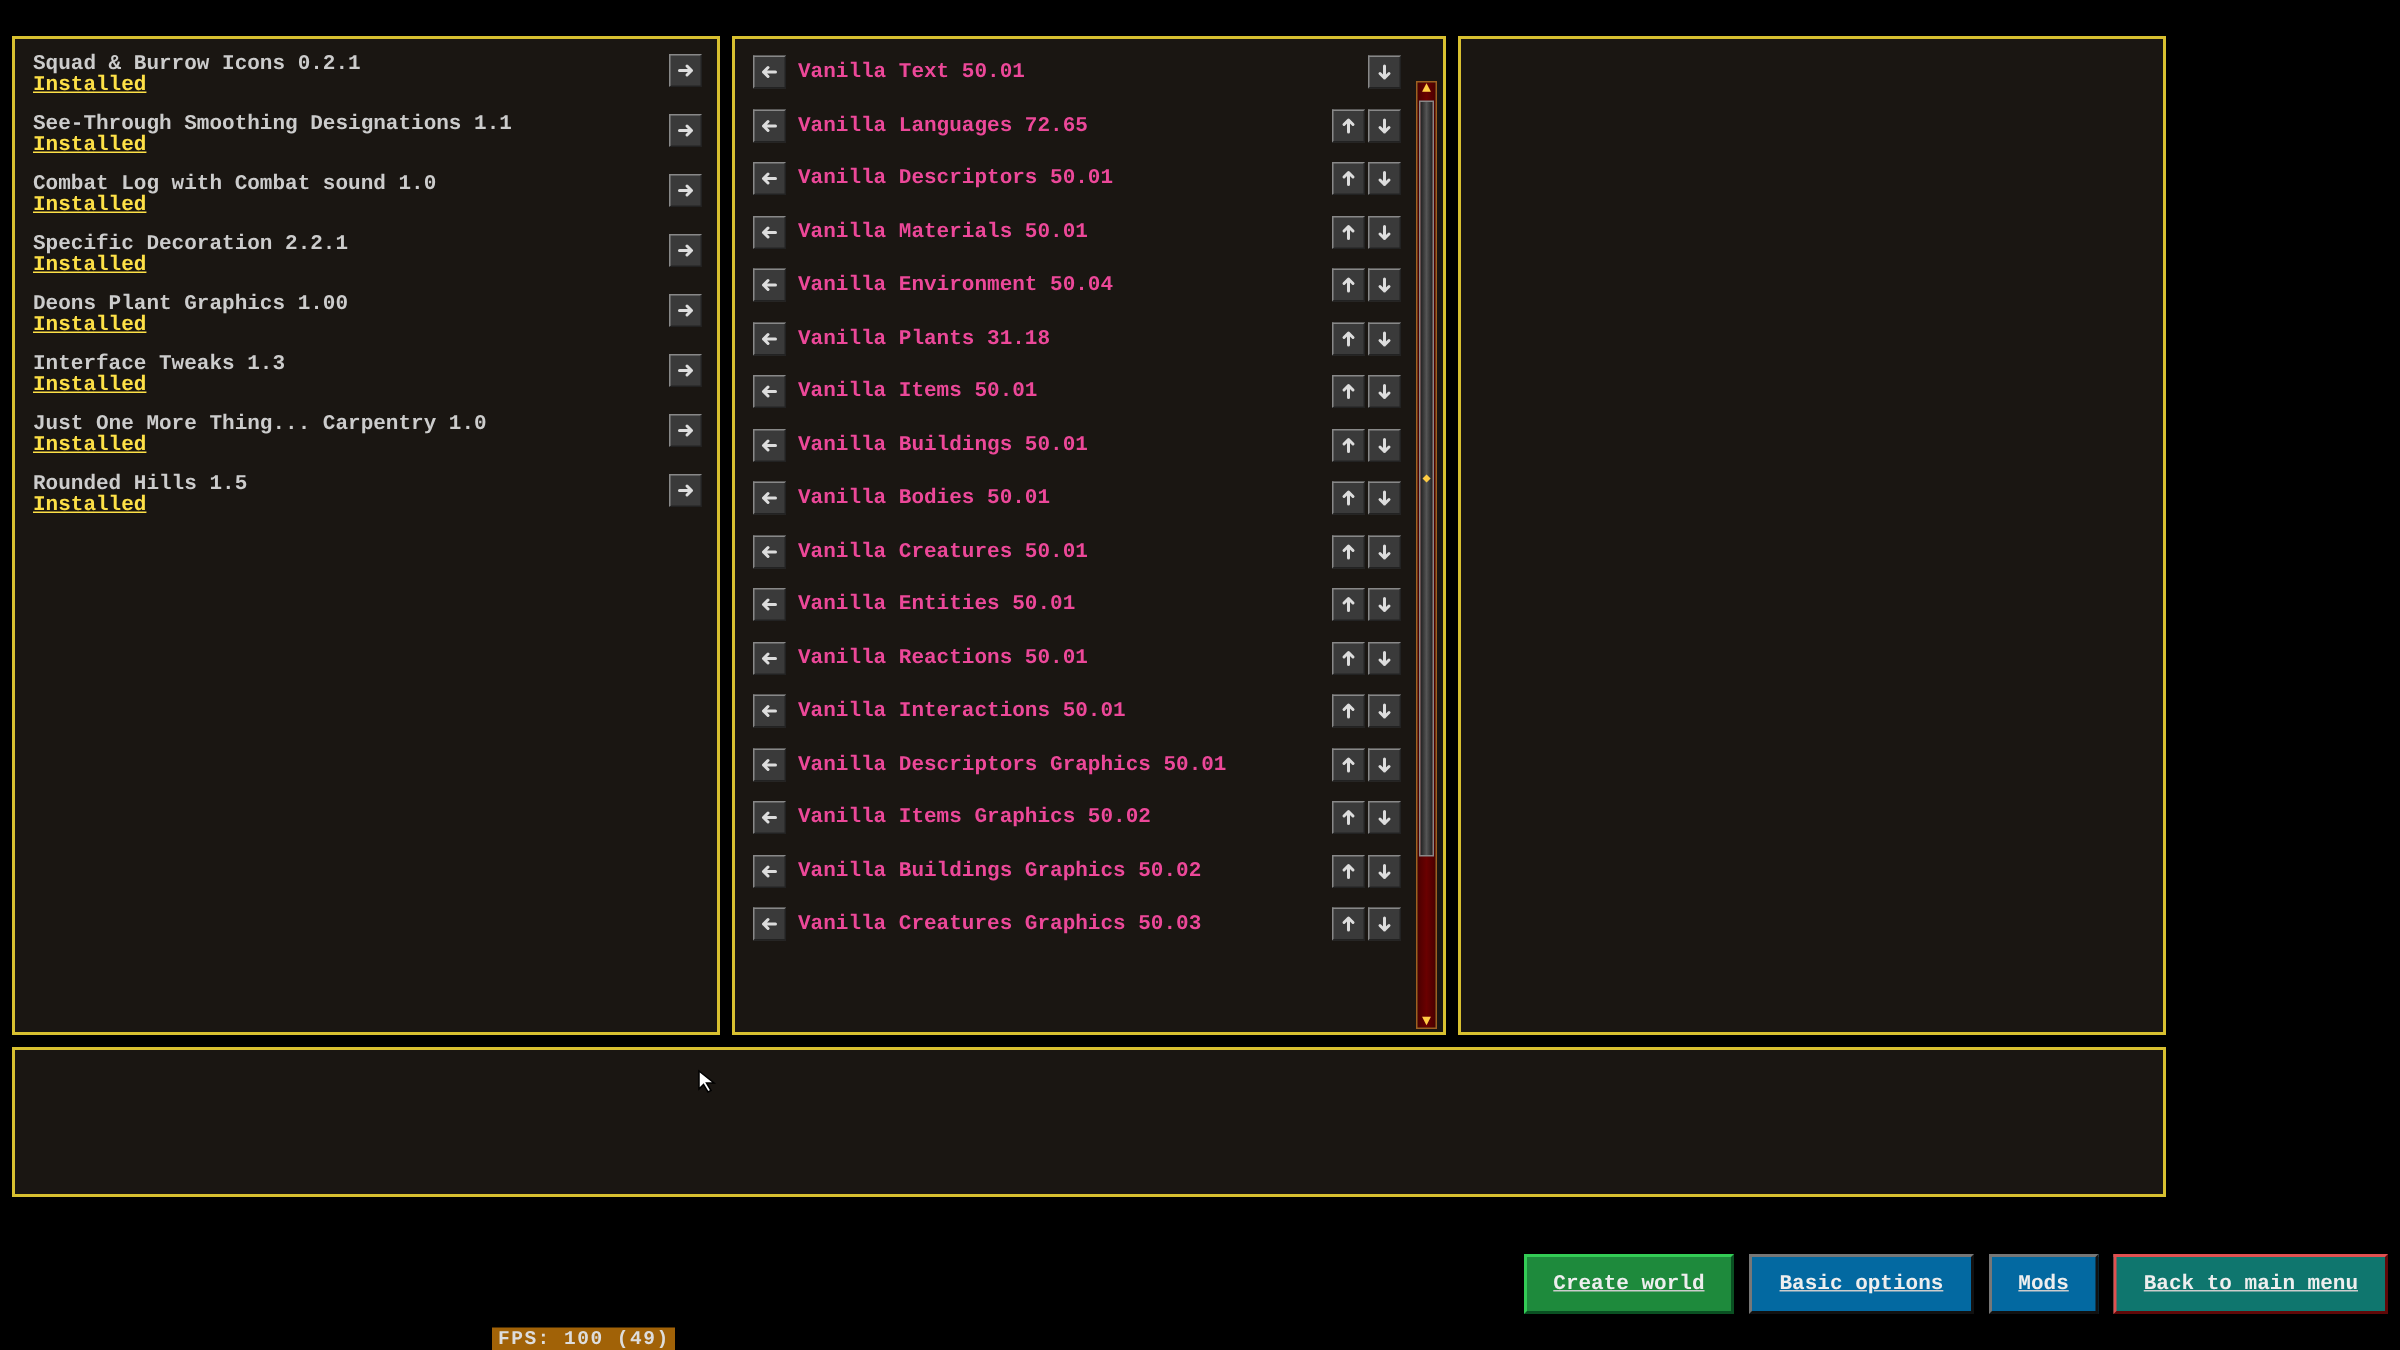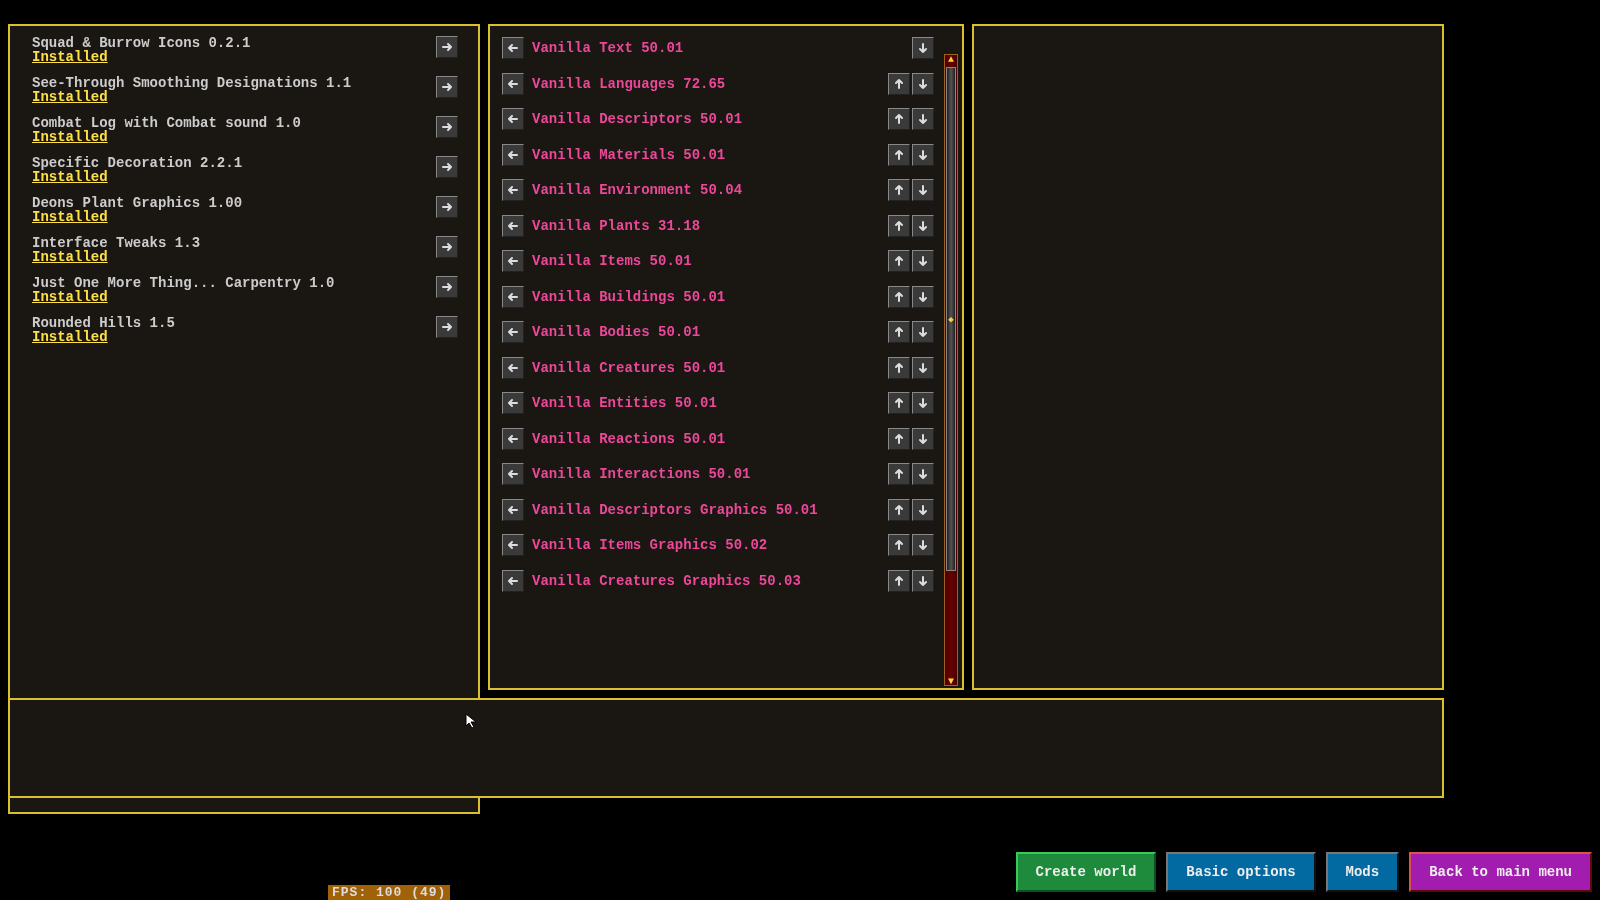--- a/index.html
+++ b/index.html
@@ -13,22 +13,22 @@
     overflow: hidden;
     position: relative;
     font-weight: bold;
   }
   .frame {
     position: absolute;
     border: 2px solid #d8c030;
     background: #1a1612;
   }
   .panel-available {
-    top: 24px; left: 8px; width: 472px; height: 790px;
-    padding: 10px 20px;
+    top: 24px; left: 8px; width: 472px; height: 666px;
+    padding: 10px 10px;
     overflow: hidden;
   }
   .panel-active {
     top: 24px; left: 488px; width: 476px; height: 666px;
     padding: 10px 10px;
     overflow: hidden;
     position: absolute;
   }
   .panel-detail {
     top: 24px; left: 972px; width: 472px; height: 666px;
@@ -89,36 +89,37 @@
     display:flex;align-items:center;justify-content:center;
     font-size:10px;color:#ffcc44;
   }
   .scroll-thumb {
     position:absolute; left:1px; width:10px;
     background: linear-gradient(to right,#202020,#555,#202020);
     border:1px solid #888;
   }
   .footer-bar {
     position: absolute;
-    bottom: 8px; right: 8px;
+    bottom: 24px; right: 8px;
     display: flex;
     gap: 10px;
+    text-decoration: underline;
   }
   .big-btn {
     padding: 10px 18px;
     border: 2px solid;
     font-family: inherit;
     font-size: 14px;
     font-weight: bold;
     cursor: pointer;
     color: #eee;
   }
   .btn-green { background:#1e8a3c; border-color:#33cc55 #0a5022 #0a5022 #33cc55; }
   .btn-grey  { background:#0369a1; border-color:#777 #111 #111 #777; }
-  .btn-red   { background:#a21caf; border-color:#e05050 #600808 #600808 #e05050; }
+  .btn-red   { background:#0f766e; border-color:#e05050 #600808 #600808 #e05050; }
   .cursor {
     position:absolute;
     width:18px;height:18px;
     pointer-events:none;
   }
   .fps {
     position:absolute;
     bottom:0; left:328px;
     background:#a16207;
     color:#ddd;
@@ -525,20 +526,39 @@
           </svg>
         </button>
     <span style="width:18px;display:inline-block"></span>
   </div>
       <div class="active-row">
     <button class="btn">
           <svg viewBox="0 0 14 14">
             <use href="#arr-left"></use>
           </svg>
         </button>
+    <span class="active-name">Vanilla Buildings Graphics 50.02</span>
+    <button class="btn">
+          <svg viewBox="0 0 14 14">
+            <use href="#arr-up"></use>
+          </svg>
+        </button>
+        <button class="btn">
+          <svg viewBox="0 0 14 14">
+            <use href="#arr-down"></use>
+          </svg>
+        </button>
+    <span style="width:18px;display:inline-block"></span>
+  </div>
+      <div class="active-row">
+    <button class="btn">
+          <svg viewBox="0 0 14 14">
+            <use href="#arr-left"></use>
+          </svg>
+        </button>
     <span class="active-name">Vanilla Creatures Graphics 50.03</span>
     <button class="btn">
           <svg viewBox="0 0 14 14">
             <use href="#arr-up"></use>
           </svg>
         </button>
         <button class="btn">
           <svg viewBox="0 0 14 14">
             <use href="#arr-down"></use>
           </svg>

